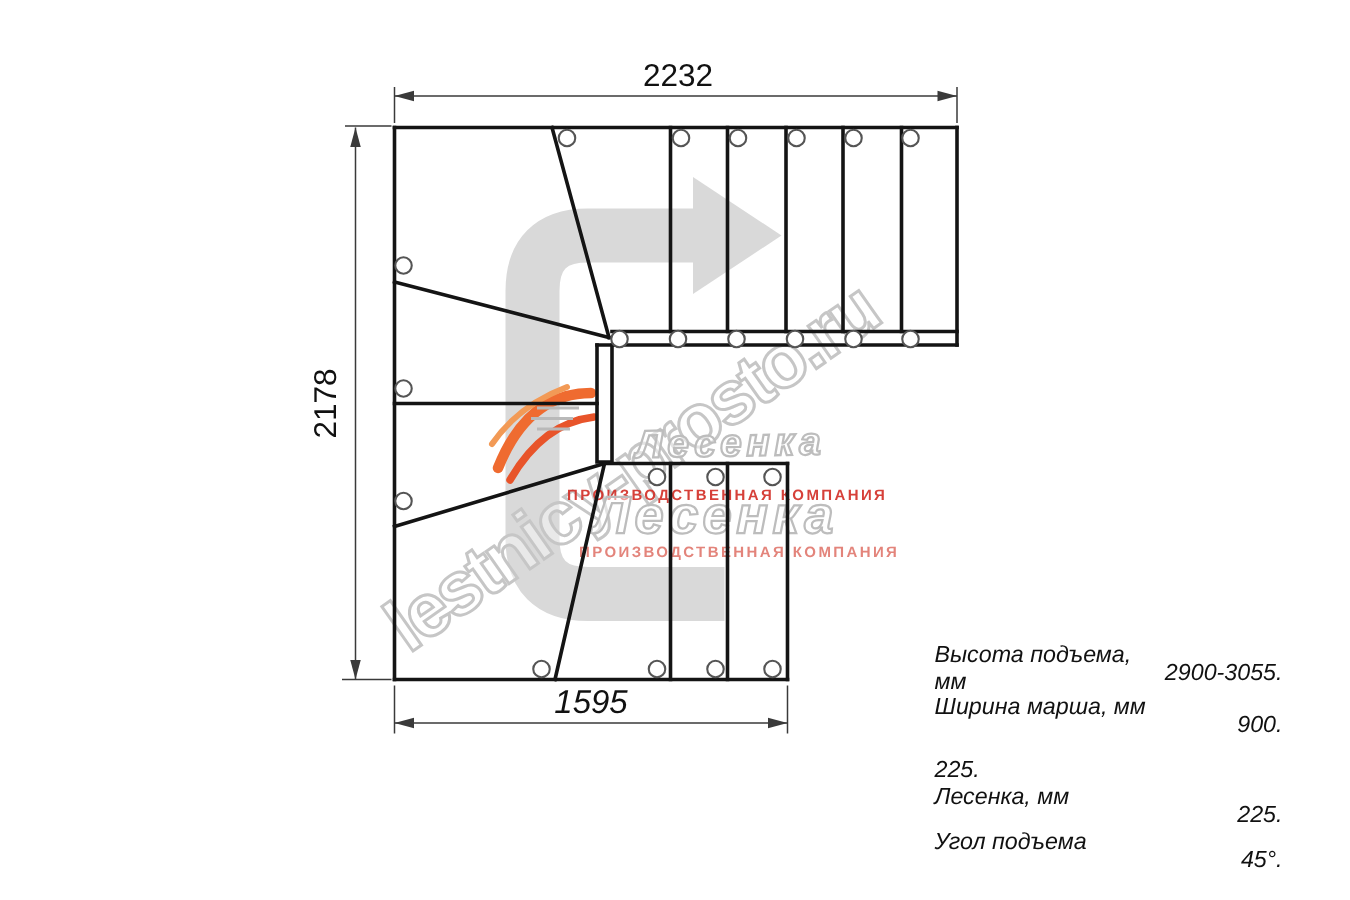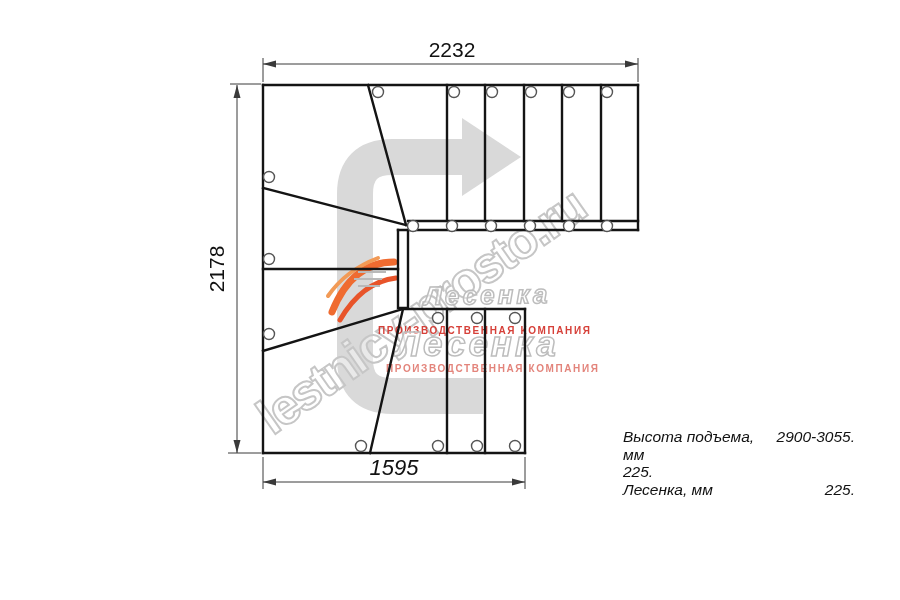--- a/index.html
+++ b/index.html
@@ -16,21 +16,21 @@
   .brand-1{left:424px;top:280px;font-size:26px;letter-spacing:3px;transform:rotate(-1deg);}
   .brand-2{left:396px;top:324px;font-size:35px;letter-spacing:3px;}
   .tagline{position:absolute;white-space:nowrap;font-size:10px;letter-spacing:1.6px;
            z-index:2;font-weight:bold;}
   .tag-1{left:378px;top:325px;color:rgba(210,48,40,0.92);}
   .tag-2{left:386px;top:363px;color:rgba(222,110,100,0.85);}
   
   .specs{position:absolute;left:623px;top:428px;width:232px;z-index:5;
          font-style:italic;font-size:15.5px;color:#111;}
   .spec-row{display:flex;justify-content:space-between;line-height:17.7px;}
-  .spec-value{white-space:nowrap;}
+  .spec-value{white-space:nowrap;margin-top:12px;}
   .plan-svg{z-index:3;}
   .arrow-svg{z-index:1;}
   .logo-svg{z-index:2;}
 </style>
 </head>
 <body>
 
 <div class="stage">
 
   <svg class="arrow-svg" width="900" height="600" viewBox="0 0 900 600">
@@ -142,21 +142,29 @@
       <text x="394" y="475" text-anchor="middle" font-size="22" fill="#111" font-style="italic" font-family="Liberation Sans, sans-serif">1595</text>
     </g>
   </svg>
 
   <div class="specs">
     <div class="spec-row">
       <span class="spec-label">Высота подъема, мм</span>
       <span class="spec-value">2900-3055.</span>
     </div>
     <div class="spec-row">
+      <span class="spec-label">Ширина марша, мм</span>
+      <span class="spec-value">900.</span>
+    </div>
+    <div class="spec-row">
       <span class="spec-value">225.</span>
     </div>
     <div class="spec-row">
       <span class="spec-label">Лесенка, мм</span>
       <span class="spec-value">225.</span>
     </div>
+    <div class="spec-row">
+      <span class="spec-label">Угол подъема</span>
+      <span class="spec-value">45°.</span>
+    </div>
   </div>
 
 </div>
 
 </body></html>

